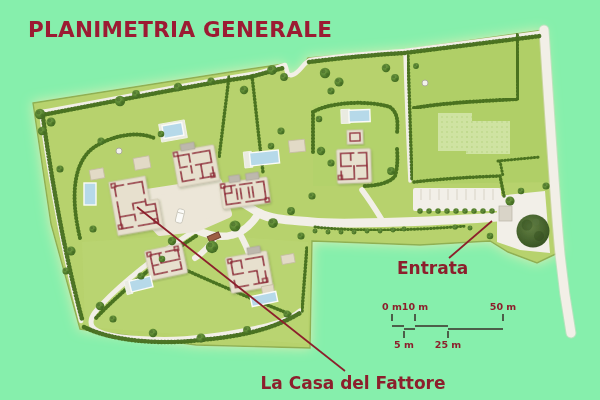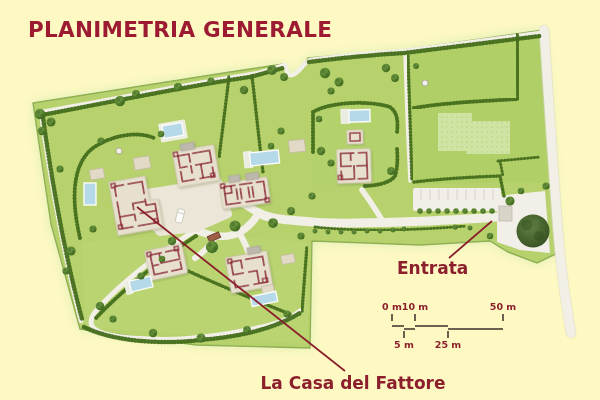--- a/index.html
+++ b/index.html
@@ -1,16 +1,16 @@
 <!DOCTYPE html>
 <html><head>
 <meta charset="utf-8">
 <style>
   html,body{margin:0;padding:0;background:#ffffff;}
-  #stage{position:relative;width:600px;height:400px;background:#fef9c3;overflow:hidden;
+  #stage{position:relative;width:600px;height:400px;background:#86efac;overflow:hidden;
          font-family:"DejaVu Sans","Liberation Sans",sans-serif;}
   svg{display:block}
   .road{stroke:#f2efe7;fill:none;stroke-linecap:round;stroke-linejoin:round}
   .roadedge{stroke:#ddd9ca;fill:none;stroke-linecap:round;stroke-linejoin:round;opacity:.55}
   .hedge{stroke:#456e1e;fill:none;stroke-linecap:round;stroke-dasharray:.6 2.7;opacity:.95;filter:url(#fuzz)}
   .base{fill:#e7e0ce;stroke:#cdc5ae;stroke-width:.8}
   .shed{fill:#e2dac6;stroke:#c6bca4;stroke-width:.8}
   .annex{fill:#bdb8ad;stroke:#a8a296;stroke-width:.6}
   .wall{stroke:#8e2b38;stroke-width:1.6;fill:none;stroke-linecap:square}
   .pillar{fill:none;stroke:#8e2b38;stroke-width:1.3}

